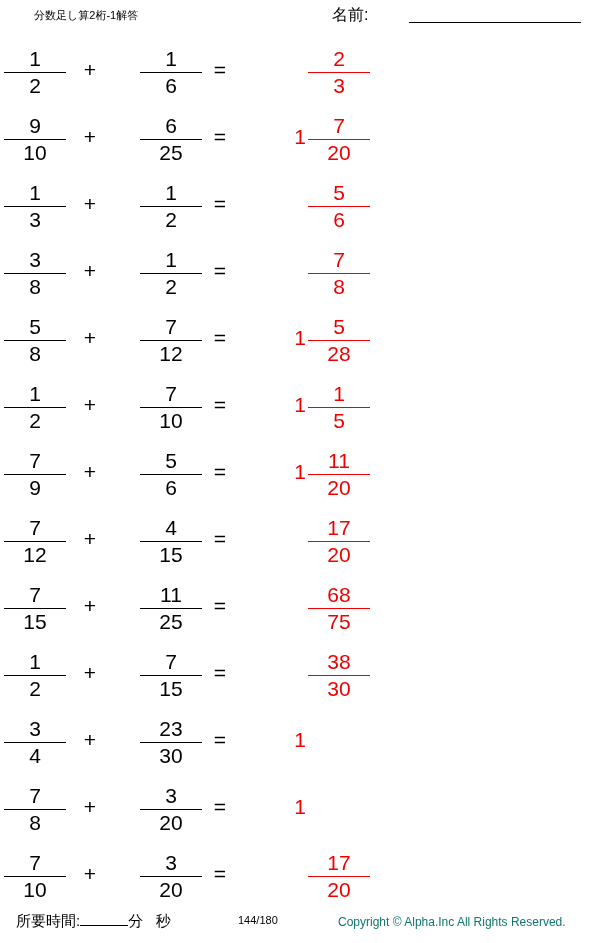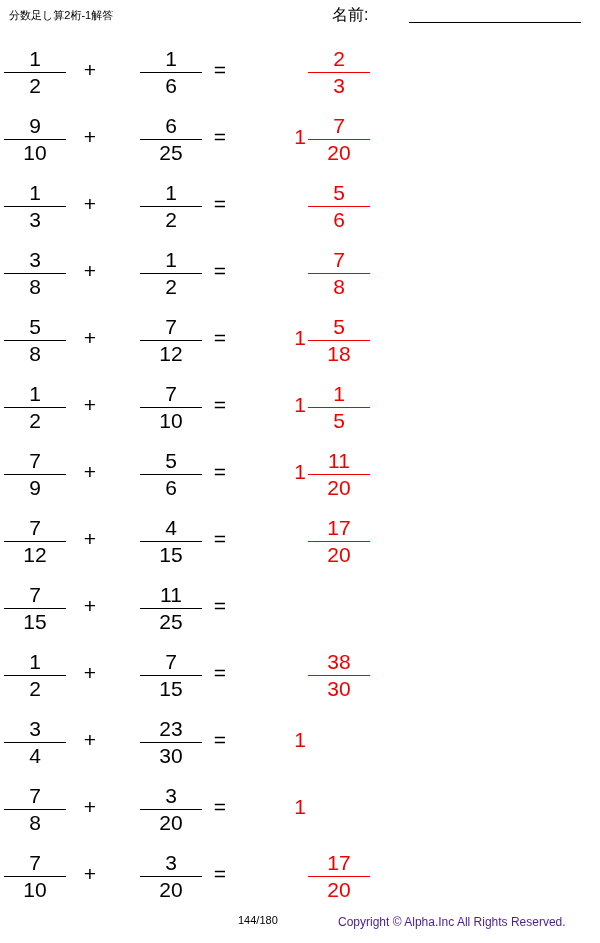--- a/index.html
+++ b/index.html
@@ -13,21 +13,21 @@
     height: 943px;
     position: relative;
     font-family: "Liberation Sans", sans-serif;
     color: #000000;
     overflow: hidden;
   }
 
   
   .sheet-title {
     position: absolute;
-    left: 9px;
+    left: 34px;
     top: 8px;
     font-size: 11px;
     letter-spacing: 0px;
     white-space: nowrap;
   }
   .name-area {
     position: absolute;
     left: 332px;
     top: 6px;
     display: flex;
@@ -128,21 +128,21 @@
     position: absolute;
     left: 238px;
     top: 3px;
     font-size: 11px;
   }
   .copyright {
     position: absolute;
     left: 338px;
     top: 4px;
     font-size: 12px;
-    color: #4c1d95;
+    color: #0f766e;
     white-space: nowrap;
   }
 </style>
 </head>
 <body>
 
 <div class="sheet-title">分数足し算2桁-1解答</div>
 
 <div class="name-area">
   <span class="name-label">名前:</span>
@@ -241,21 +241,21 @@
       <div class="frac c2">
         <div class="num">7</div>
         <div class="bar"></div>
         <div class="den">12</div>
       </div>
       <div class="op eq">=</div>
       <div class="op whole">1</div>
       <div class="frac c3 red">
         <div class="num">5</div>
         <div class="bar"></div>
-        <div class="den">18</div>
+        <div class="den">28</div>
       </div>
     </div>
     <div class="row">
       <div class="frac c1">
         <div class="num">1</div>
         <div class="bar"></div>
         <div class="den">2</div>
       </div>
       <div class="op plus">+</div>
       <div class="frac c2">
@@ -318,20 +318,25 @@
         <div class="den">15</div>
       </div>
       <div class="op plus">+</div>
       <div class="frac c2">
         <div class="num">11</div>
         <div class="bar"></div>
         <div class="den">25</div>
       </div>
       <div class="op eq">=</div>
       <div class="op whole"></div>
+      <div class="frac c3 red">
+        <div class="num">68</div>
+        <div class="bar"></div>
+        <div class="den">75</div>
+      </div>
     </div>
     <div class="row">
       <div class="frac c1">
         <div class="num">1</div>
         <div class="bar"></div>
         <div class="den">2</div>
       </div>
       <div class="op plus">+</div>
       <div class="frac c2">
         <div class="num">7</div>
@@ -392,15 +397,18 @@
       <div class="op whole"></div>
       <div class="frac c3 red">
         <div class="num">17</div>
         <div class="bar"></div>
         <div class="den">20</div>
       </div>
     </div>
   </div>
 
 <div class="footer">
+  <div class="time-label">
+    <span>所要時間:</span><span class="time-rule"></span><span>分</span>&nbsp;&nbsp;&nbsp;<span>秒</span>
+  </div>
   <div class="page-count">144/180</div>
   <div class="copyright">Copyright ©  Alpha.Inc All Rights Reserved.</div>
 </div>
 
 </body></html>

